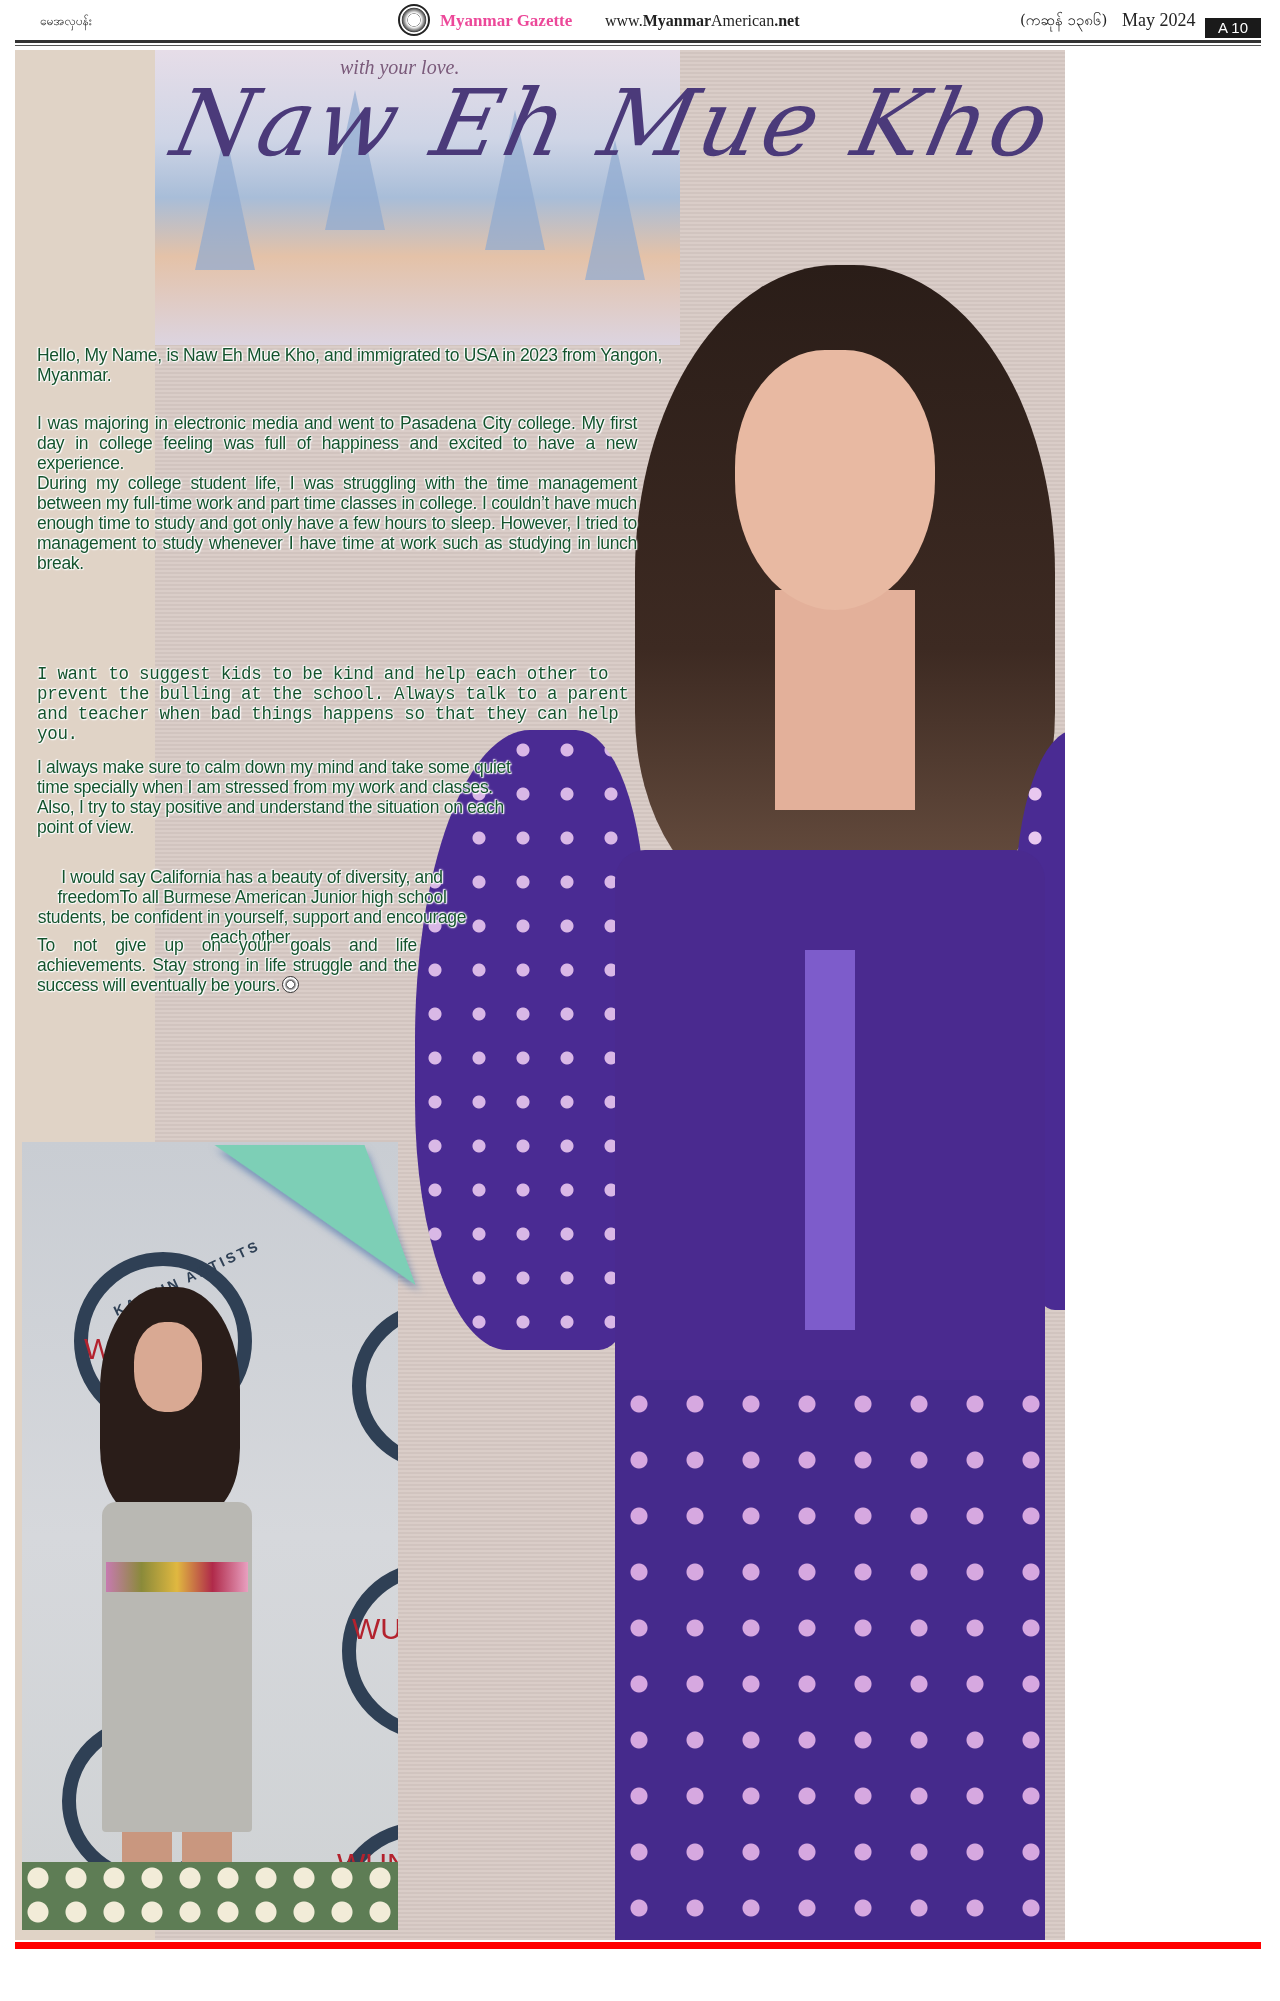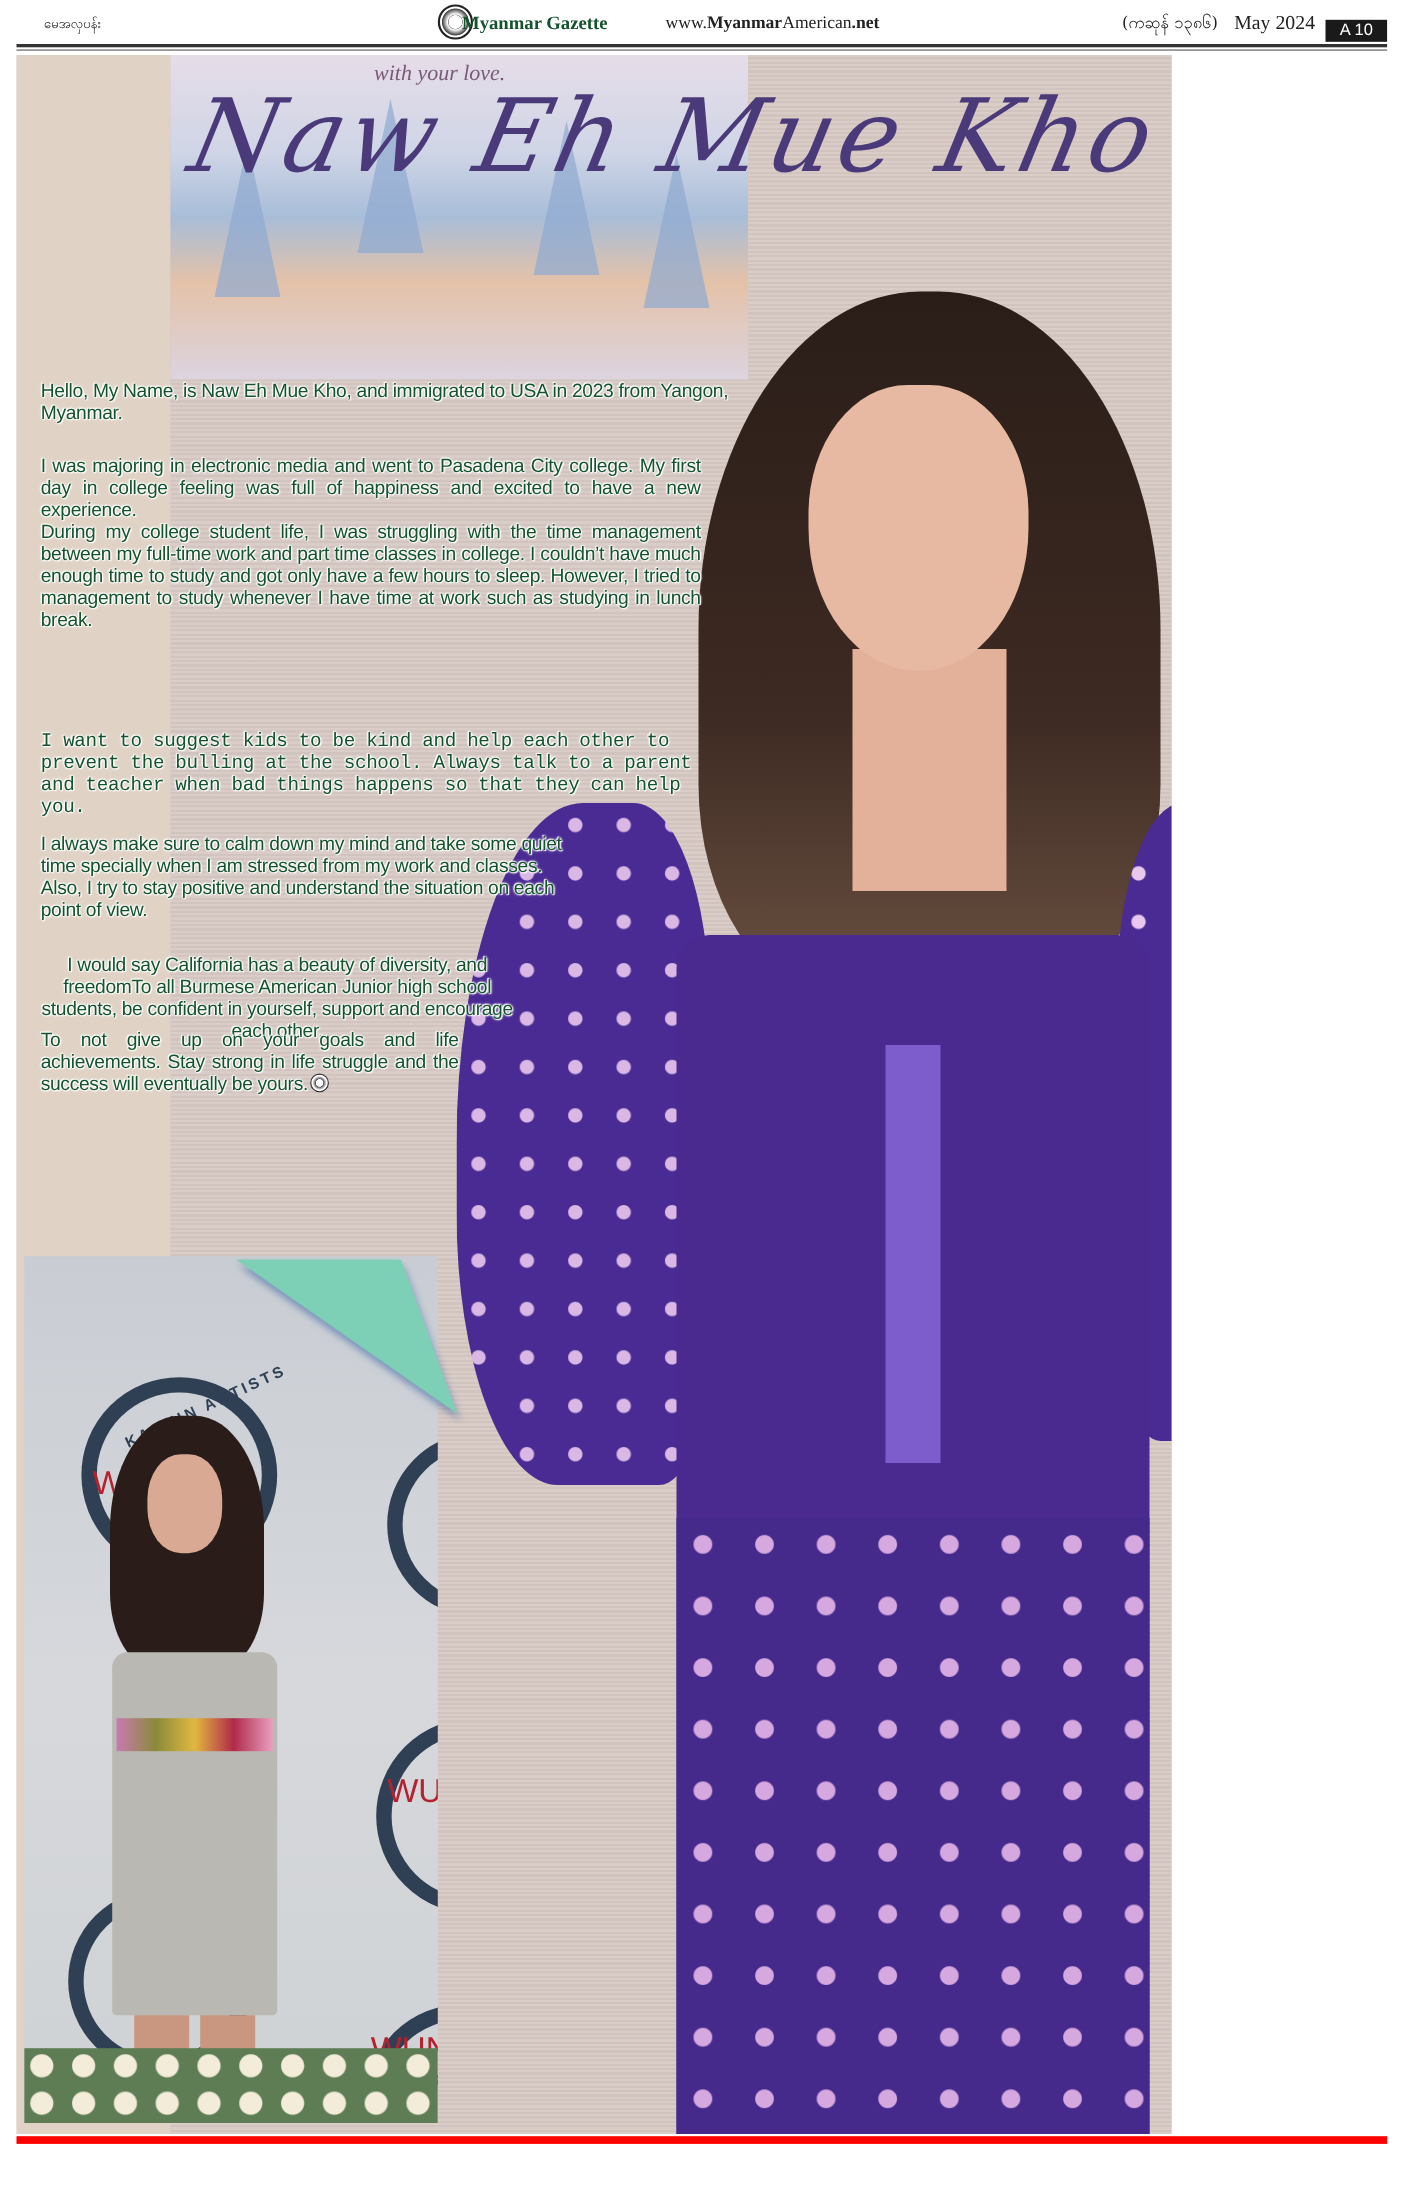--- a/index.html
+++ b/index.html
@@ -2,21 +2,21 @@
 <html><head>
 <meta charset="utf-8">
 <style>
   html, body { margin:0; padding:0; }
   body { width:1280px; height:2001px; background:#ffffff; position:relative; overflow:hidden; font-family:"Liberation Sans", sans-serif; }
 
   
   .masthead { position:absolute; left:0; top:0; width:1280px; height:44px; }
   .mm-left { position:absolute; left:40px; top:13px; font-family:"DejaVu Serif", serif; font-size:12px; color:#222;text-align:center; }
   .logo { position:absolute; left:398px; top:4px; width:32px; height:32px; border-radius:50%; border:2px solid #222; box-sizing:border-box; background:radial-gradient(circle, #fff 30%, #888 32%, #fff 36%, #444 60%, #fff 64%); }
-  .pub-name { position:absolute; left:420px; top:11px; font-family:"Liberation Serif", serif; font-weight:bold; font-size:17px; color:#14532d; }
+  .pub-name { position:absolute; left:440px; top:11px; font-family:"Liberation Serif", serif; font-weight:bold; font-size:17px; color:#ec4899; }
   .pub-url { position:absolute; left:605px; top:12px; font-family:"Liberation Serif", serif; font-size:16px; color:#222; }
   .pub-url b { font-weight:bold; }
   .mm-date-myan { position:absolute; left:1020px; top:10px; font-family:"DejaVu Serif", serif; font-size:15px; color:#222; }
   .mm-date { position:absolute; left:1122px; top:10px; font-family:"Liberation Serif", serif; font-size:18px; color:#222; }
   .page-num { position:absolute; left:1205px; top:18px; width:56px; height:20px; background:#1a1a1a; color:#fff; font-size:15px; text-align:center; line-height:20px; }
   .rule1 { position:absolute; left:15px; top:40px; width:1246px; height:3px; background:#333; }
   .rule2 { position:absolute; left:15px; top:45px; width:1246px; height:1px; background:#555; }
 
   
   .photo-main { position:absolute; left:15px; top:50px; width:1050px; height:1890px; background:#d9cbc6; overflow:hidden; }

